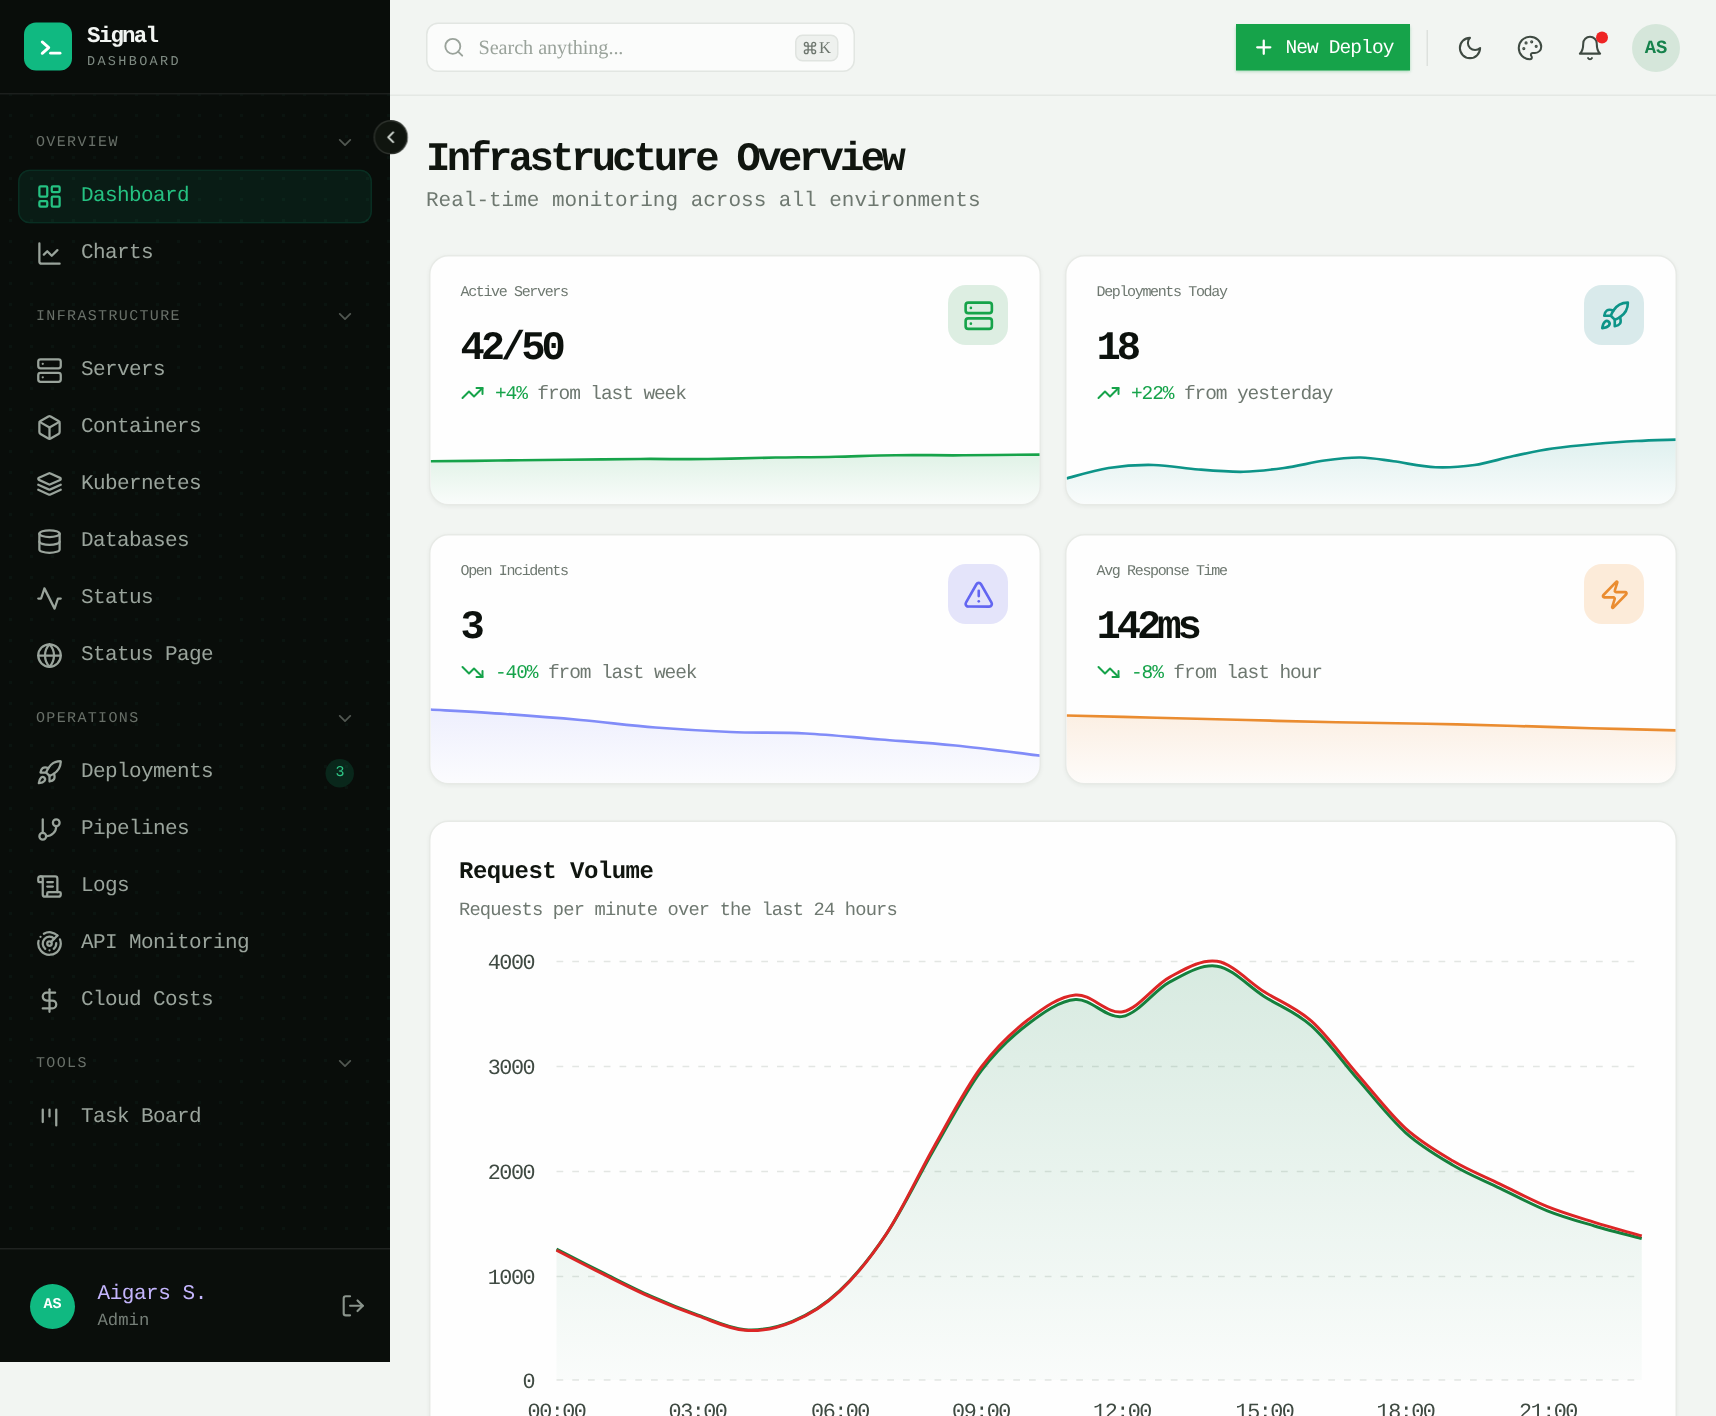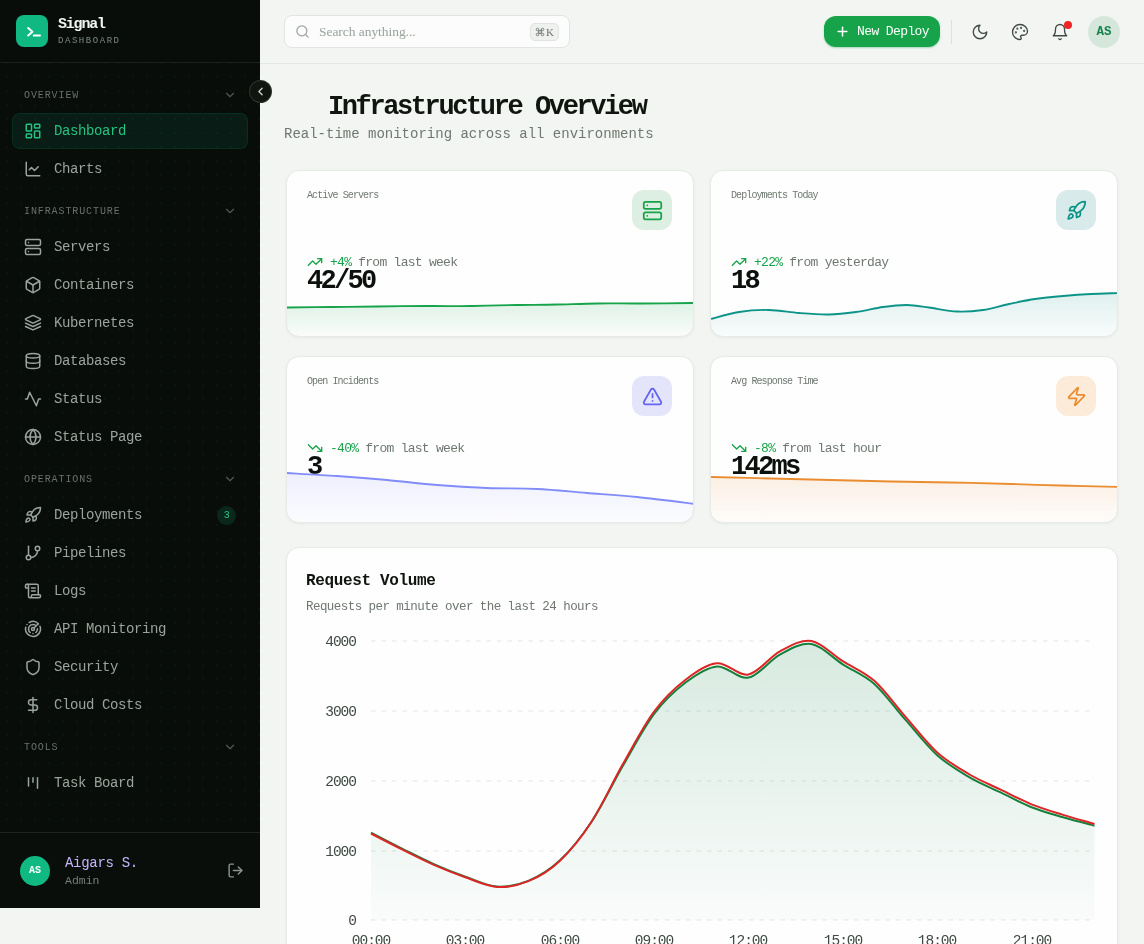--- a/index.html
+++ b/index.html
@@ -34,39 +34,39 @@
   border:1px solid rgba(255,255,255,0.12); color:#cfd6d0; display:flex; align-items:center; justify-content:center; z-index:9; }
 
 .main { position:absolute; left:260px; top:0; width:884px; height:944px; }
 .topbar { position:absolute; left:0; top:0; width:884px; height:64px; border-bottom:1px solid #e4e8e4;
   display:flex; align-items:center; padding:0 24px; }
 .search { width:286px; height:33px; background:#fbfcfb; border:1px solid #e2e6e2; border-radius:8px;
   display:flex; align-items:center; padding:0 10px; gap:9px; color:#9aa39b; font-size:13.5px; letter-spacing:-0.05px;font-family:Liberation Serif, serif; }
 .kbd { margin-left:auto; background:#eef1ee; border:1px solid #e0e4e0; border-radius:5px; font-size:11px;
   color:#6d766e; padding:2px 4px; letter-spacing:0; display:flex; align-items:center; }
 .tr { margin-left:auto; display:flex; align-items:center; gap:6px; }
-.deploy { height:31px; background:#16a34a; border:none; border-radius:12px; color:#fff; font-family:inherit;
+.deploy { height:31px; background:#16a34a; border:none; border-radius:0; color:#fff; font-family:inherit;
   font-size:13px; letter-spacing:-0.6px; display:flex; align-items:center; gap:7px; padding:0 11px;
   box-shadow:0 1px 2px rgba(22,163,74,0.35); }
 .vdiv { width:1px; height:24px; background:#dde1dd; margin:0 5px; }
 .ibtn { width:34px; height:34px; display:flex; align-items:center; justify-content:center; color:#3f4a42; position:relative; }
 .dot { position:absolute; top:6px; right:5px; width:8px; height:8px; border-radius:50%; background:#ef2424; }
 .avatar2 { width:32px; height:32px; border-radius:50%; background:#d5e6da; color:#16824c; font-size:12.5px; font-weight:bold;
   display:flex; align-items:center; justify-content:center; margin-left:5px; }
 
-h1 { position:absolute; left:24px; top:92px; font-size:27px; letter-spacing:-2.4px; color:#10150f; font-weight:bold;margin-left:44px; }
+h1 { position:absolute; left:24px; top:92px; font-size:27px; letter-spacing:-2.4px; color:#10150f; font-weight:bold; }
 .subtitle { position:absolute; left:24px; top:126px; font-size:14px; letter-spacing:0; color:#6e7870; }
 .card { position:absolute; background:#fefefe; border:1px solid #e7eae6; border-radius:13px; overflow:hidden;
   box-shadow:0 1px 3px rgba(15,40,25,0.05); }
 .c1 { left:26px; top:170px; width:408px; height:167px; }
 .c2 { left:450px; top:170px; width:408px; height:167px; }
 .c3 { left:26px; top:356px; width:408px; height:167px; }
 .c4 { left:450px; top:356px; width:408px; height:167px; }
 .c-label { position:absolute; left:20px; top:19px; font-size:10px; letter-spacing:-0.9px; color:#6e7870; }
-.c-num { position:absolute; left:20px; top:47px; font-size:27px; letter-spacing:-2.7px; font-weight:bold; color:#0c110d;margin-top:48px; }
+.c-num { position:absolute; left:20px; top:47px; font-size:27px; letter-spacing:-2.7px; font-weight:bold; color:#0c110d; }
 .c-chg { position:absolute; left:20px; top:83px; display:flex; align-items:center; gap:7px; font-size:13px;
   letter-spacing:-0.73px; color:#6e7870; }
 .pos { color:#16a34a; }
 .c-icon { position:absolute; right:21px; top:19px; width:40px; height:40px; border-radius:12px;
   display:flex; align-items:center; justify-content:center; }
 .spark { position:absolute; left:0; bottom:0; width:408px; height:60px; }
 .chartcard { position:absolute; left:26px; top:547px; width:832px; height:430px; background:#fefefe;
   border:1px solid #e7eae6; border-radius:13px; box-shadow:0 1px 3px rgba(15,40,25,0.05); }
 .ch-title { position:absolute; left:19px; top:24px; font-size:16px; font-weight:bold; letter-spacing:-0.35px; color:#10150f; }
 .ch-sub { position:absolute; left:19px; top:52px; font-size:12.5px; letter-spacing:-0.55px; color:#6e7870; }
@@ -202,26 +202,20 @@
           <path d="M19.07 4.93A10 10 0 0 0 6.99 3.34"></path>
           <path d="M4 6h.01"></path>
           <path d="M2.29 9.62a10 10 0 1 0 19.02-1.27"></path>
           <path d="M16.24 7.76a6 6 0 1 0-8.01 8.91"></path>
           <path d="M12 18h.01"></path>
           <path d="M17.99 11.66a6 6 0 0 1-2.22 5.01"></path>
           <circle cx="12" cy="12" r="2"></circle>
           <path d="m13.41 10.59 5.66-5.66"></path>
         </svg>
         <span>API Monitoring</span>
-      </div>
-      <div class="item">
-        <svg width="18" height="18" viewBox="0 0 24 24" fill="none" stroke="currentColor" stroke-width="2" stroke-linecap="round" stroke-linejoin="round">
-          <path d="M20 13c0 5-3.5 7.5-7.66 8.95a1 1 0 0 1-.67-.01C7.5 20.5 4 18 4 13V6a1 1 0 0 1 1-1c2 0 4.5-1.2 6.24-2.72a1.17 1.17 0 0 1 1.52 0C14.51 3.81 17 5 19 5a1 1 0 0 1 1 1z"></path>
-        </svg>
-        <span>Security</span>
       </div>
       <div class="item">
         <svg width="18" height="18" viewBox="0 0 24 24" fill="none" stroke="currentColor" stroke-width="2" stroke-linecap="round" stroke-linejoin="round">
           <line x1="12" y1="2" x2="12" y2="22"></line>
           <path d="M17 5H9.5a3.5 3.5 0 0 0 0 7h5a3.5 3.5 0 0 1 0 7H6"></path>
         </svg>
         <span>Cloud Costs</span>
       </div>
       <div class="sec">
         <span>TOOLS</span>

